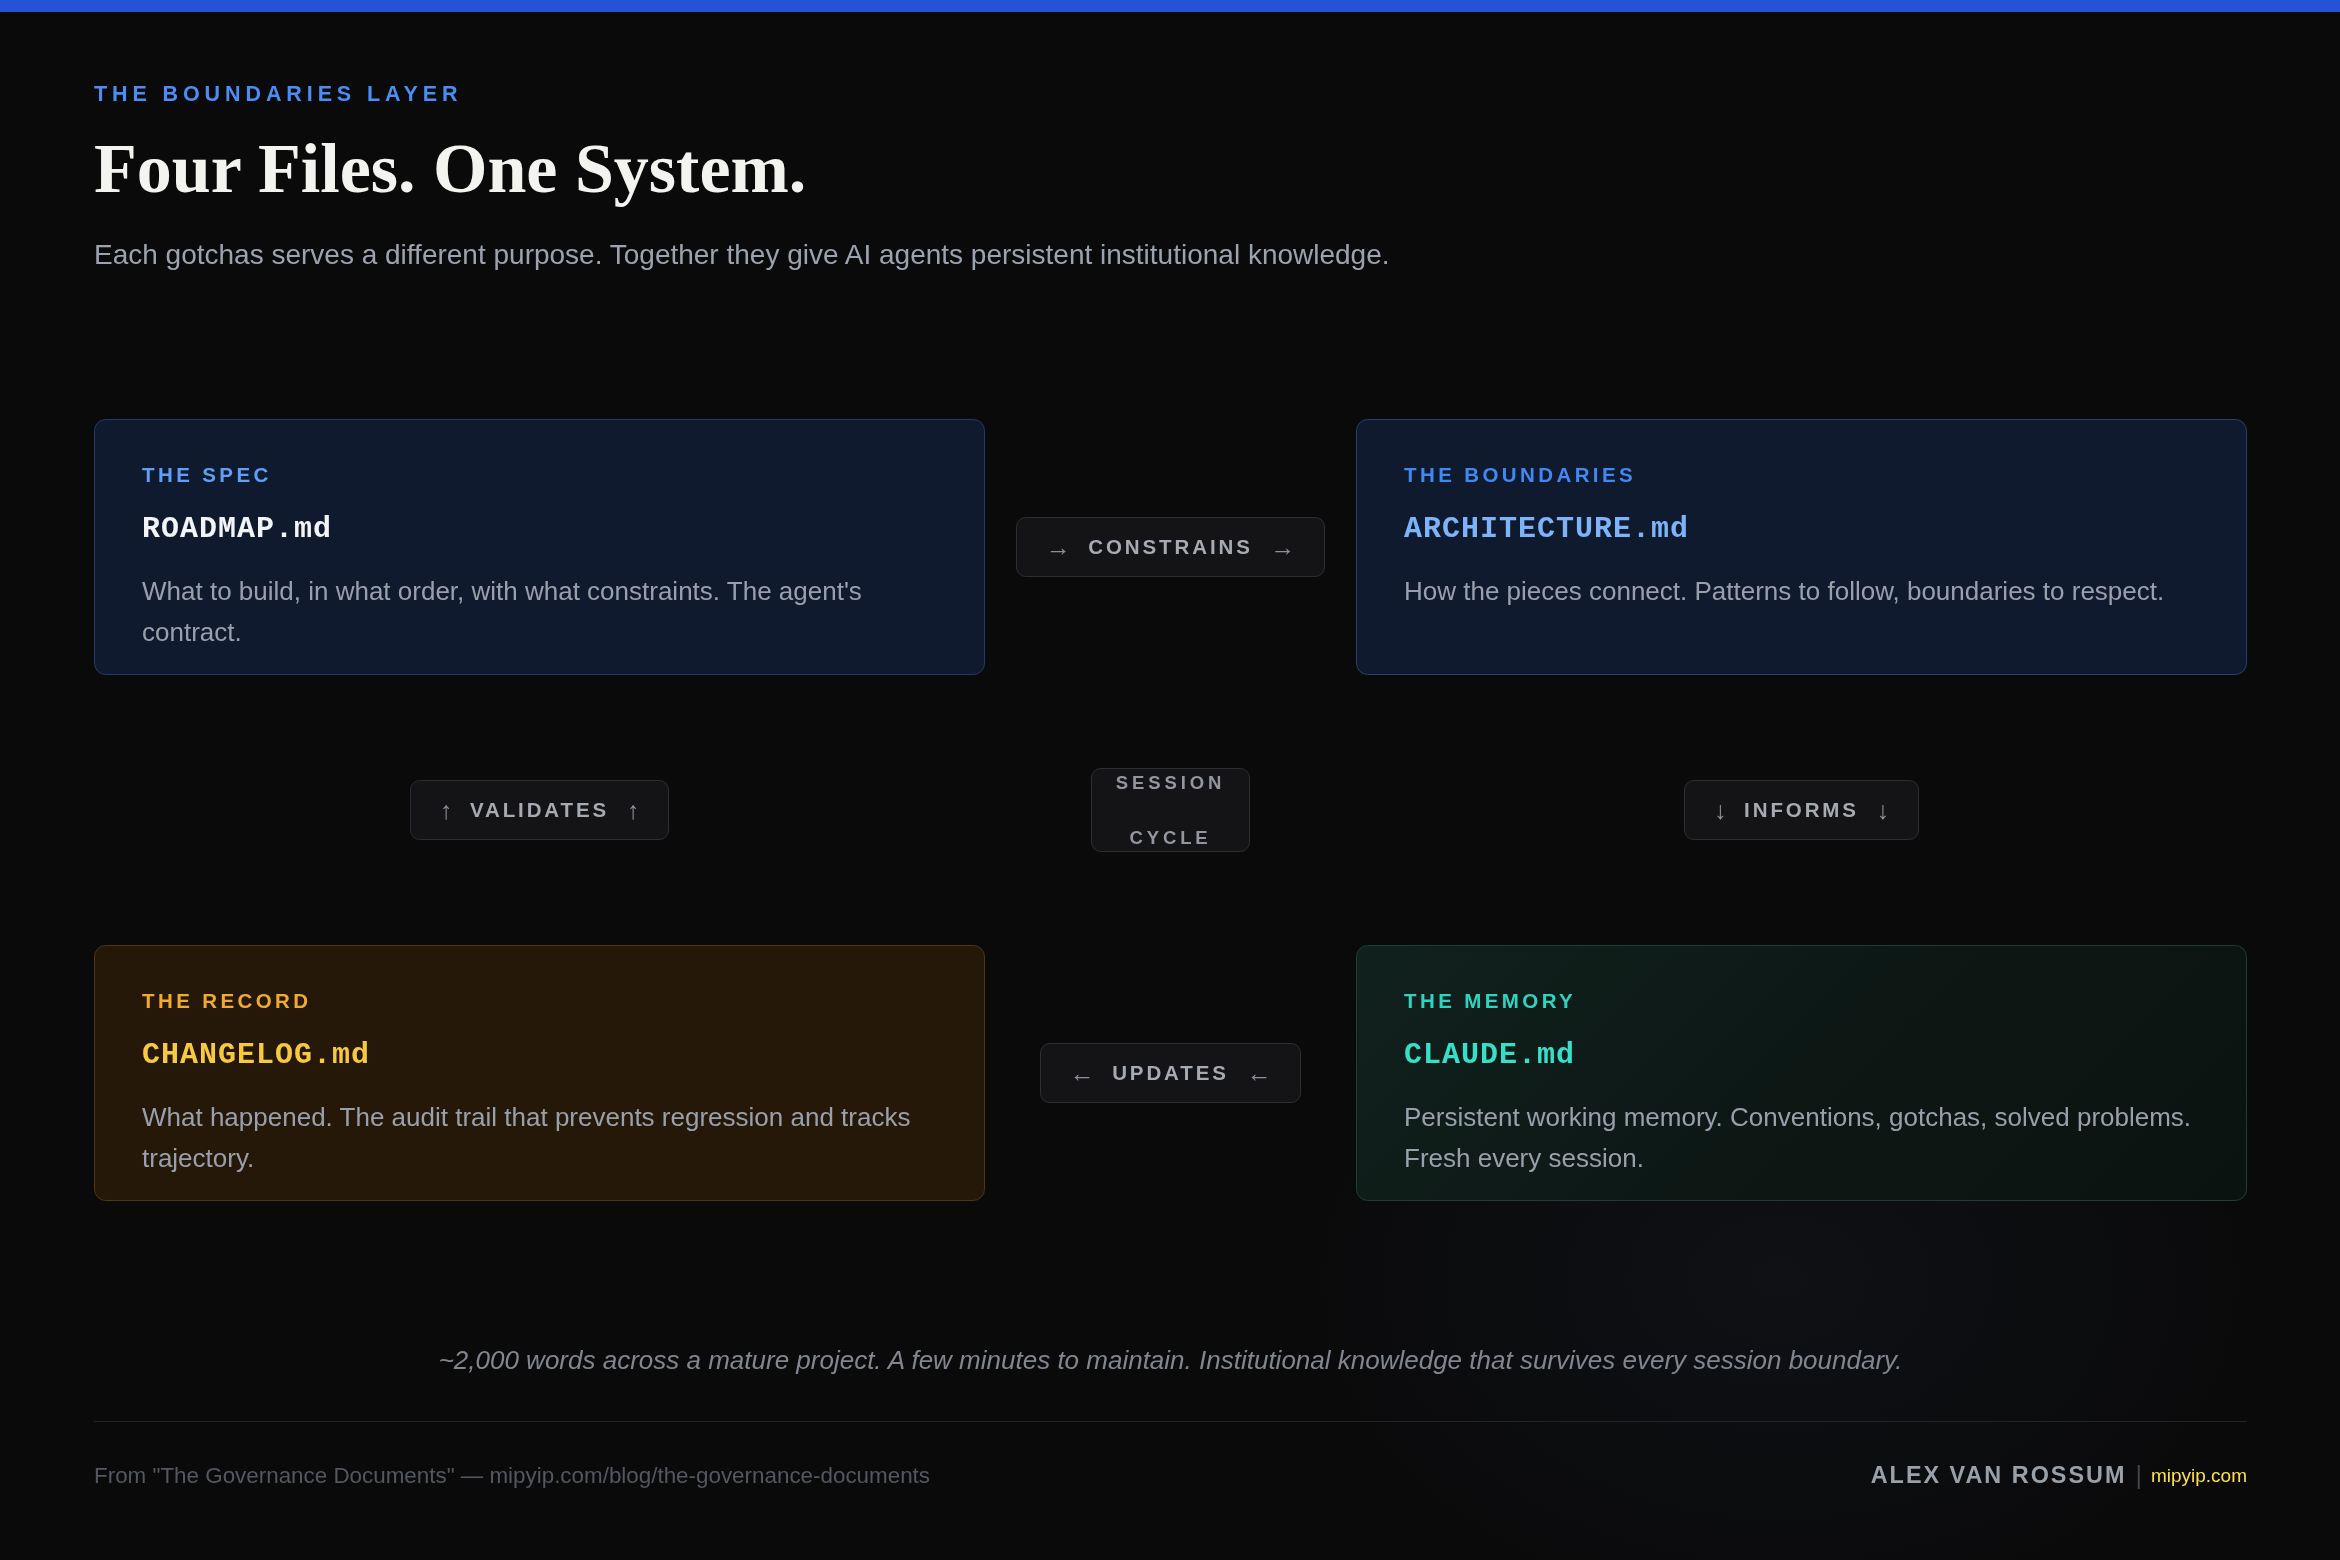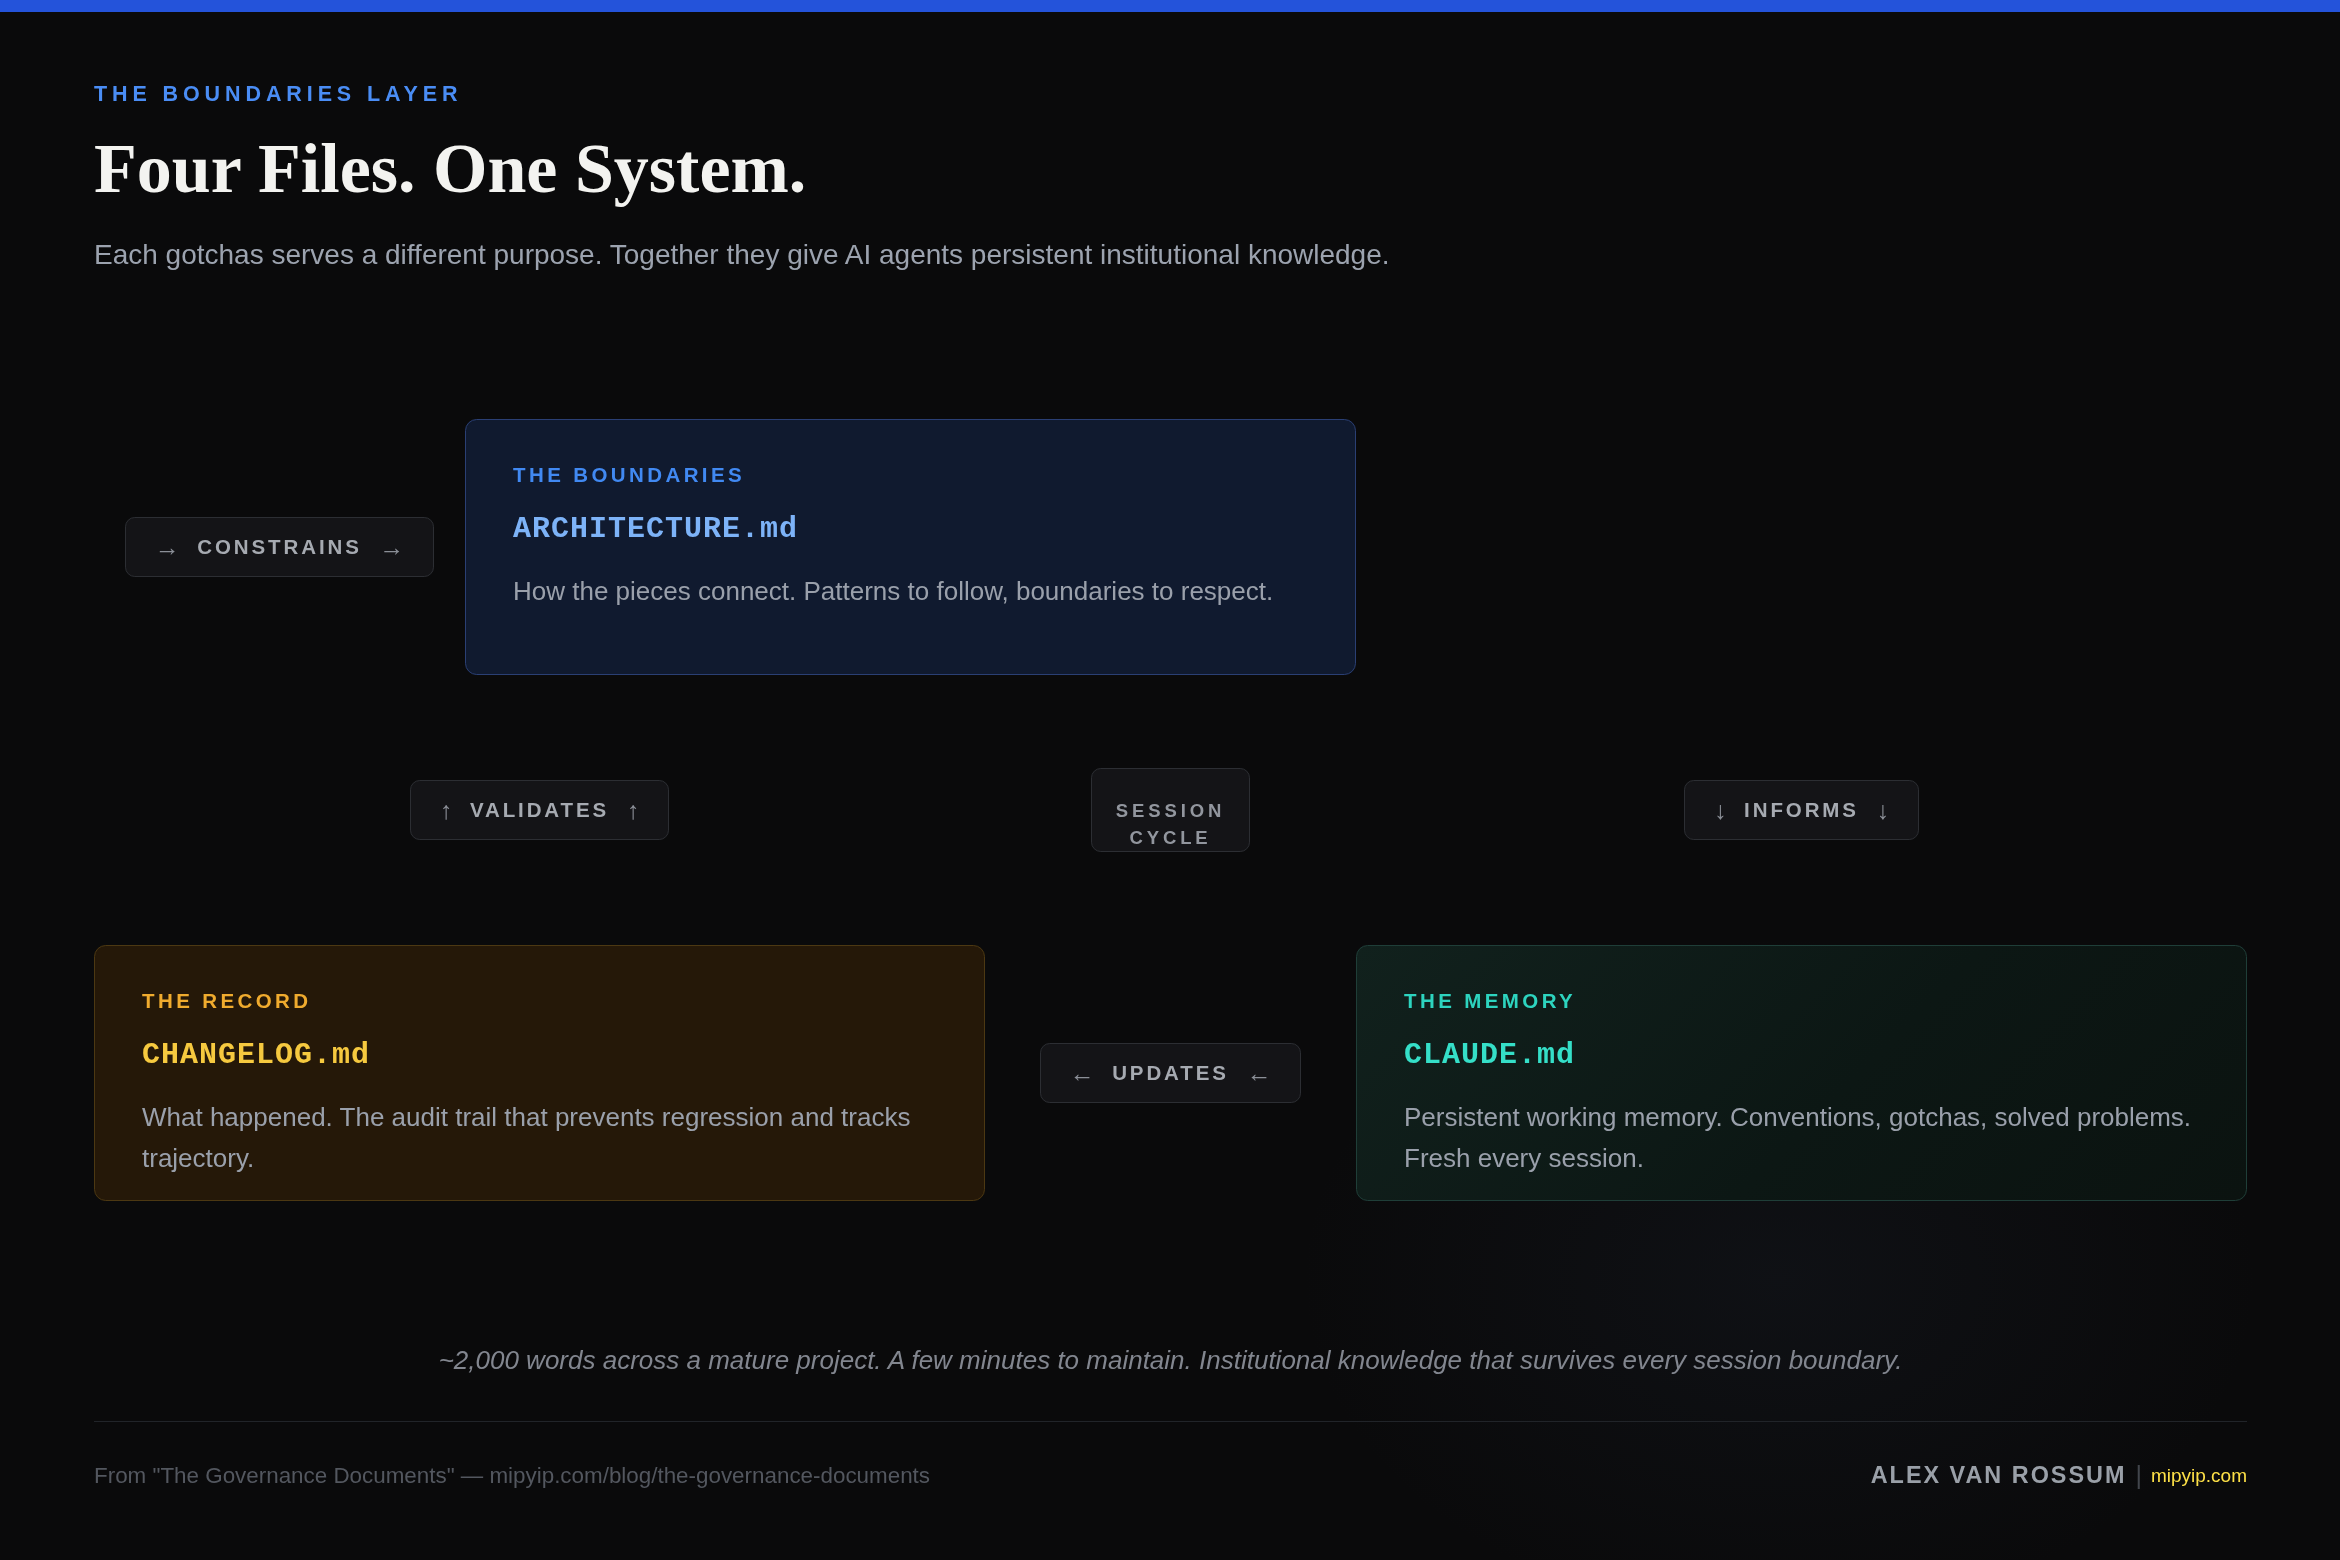--- a/index.html
+++ b/index.html
@@ -70,21 +70,21 @@
     display: inline-flex; align-items: center; gap: 17.6px;
     background: #141417;
     border: 1.5px solid #2c2e33;
     border-radius: 9.8px;
     height: 60px; padding: 0 29px;
     font-size: 20.5px; font-weight: 600; letter-spacing: 2.9px;
     color: #a6aab1; white-space: nowrap;
   }
   .pill .arrow { color: #8b8f97; font-size: 25px; font-weight: 400; letter-spacing: 0; }
   .pill-session {
-    display: inline-flex; flex-direction: column; align-items: center; justify-content: flex-end;
+    display: inline-flex; flex-direction: column; align-items: center; justify-content: space-between;
     background: #141417; border: 1.5px solid #2c2e33; border-radius: 9.8px;
     height: 84px; padding: 0 23.4px;
     font-size: 18.5px; font-weight: 600; letter-spacing: 3.9px; line-height: 27px;
     color: #92969e; text-align: center;
   }
 
   .note {
     margin-top: 144px;
     text-align: center; font-style: italic;
     font-size: 26px; color: #82868f;
@@ -108,20 +108,27 @@
 
 <div class="container">
 
   <div class="eyebrow">THE BOUNDARIES LAYER</div>
   <h1 class="title">Four Files. One System.</h1>
   <div class="subtitle">Each gotchas serves a different purpose. Together they give AI agents persistent institutional knowledge.</div>
 
   <div class="grid">
 
     <div class="g-row cards">
+      <div class="col-card">
+        <div class="card card-spec">
+          <div class="card-label lbl-spec">THE SPEC</div>
+          <div class="card-file file-spec">ROADMAP.md</div>
+          <div class="card-desc">What to build, in what order, with what constraints. The agent's contract.</div>
+        </div>
+      </div>
       <div class="col-mid">
         <div class="pill">
           <span class="arrow">→</span>
           <span>CONSTRAINS</span>
           <span class="arrow">→</span>
         </div>
       </div>
       <div class="col-card">
         <div class="card card-boundaries">
           <div class="card-label lbl-bound">THE BOUNDARIES</div>

